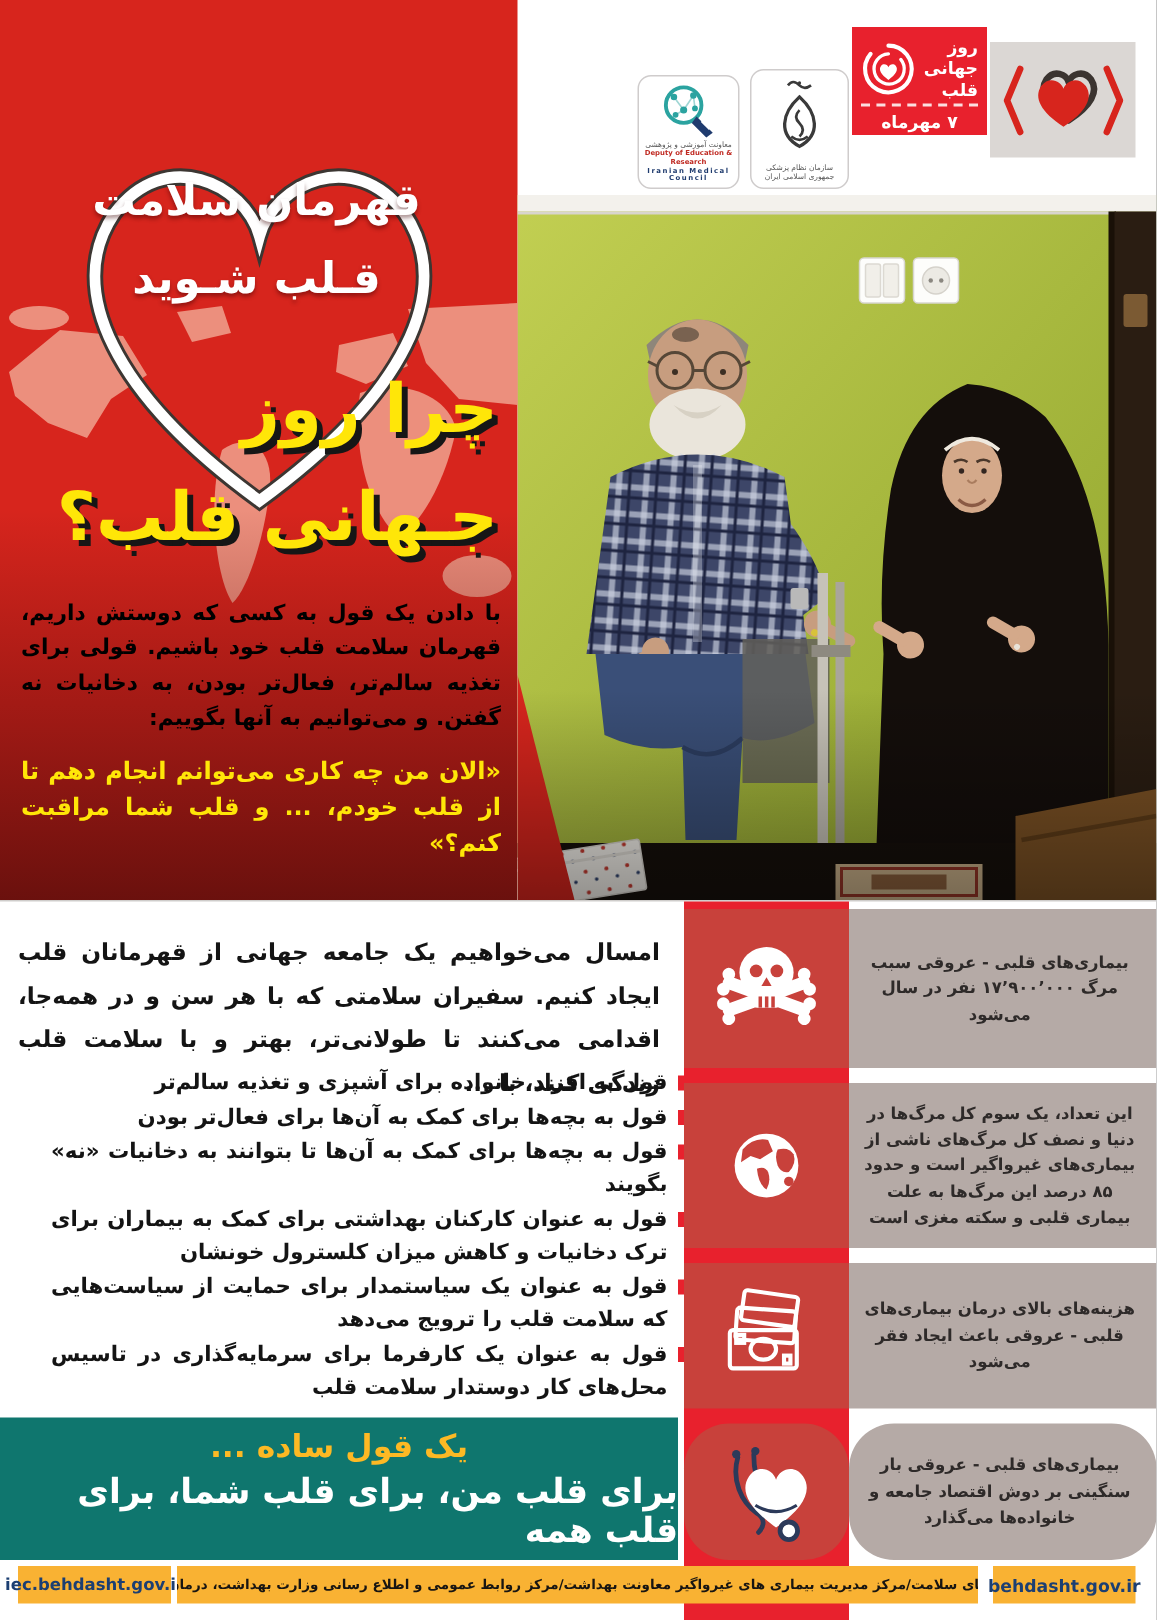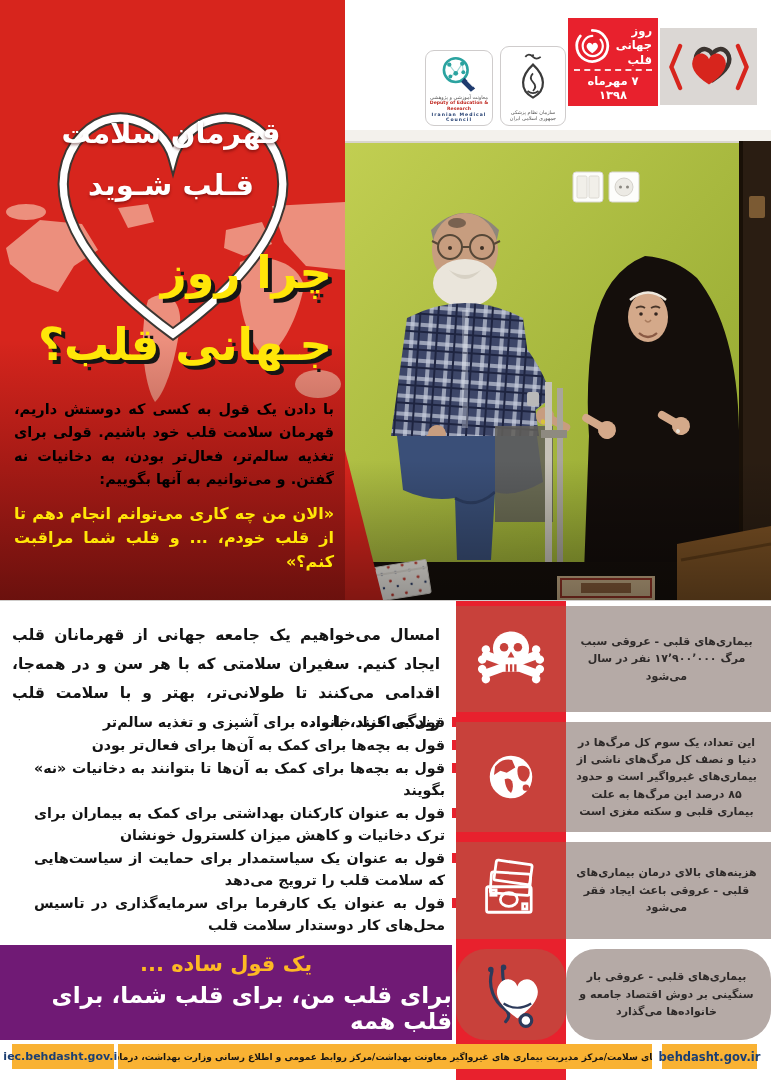--- a/index.html
+++ b/index.html
@@ -26,21 +26,21 @@
     font-weight:700;line-height:1.5;direction:rtl;text-align:justify;text-align-last:right;}
   
   .logo-box{position:absolute;background:#fff;border:1px solid #cfcccc;border-radius:9px;
     display:flex;flex-direction:column;align-items:center;justify-content:flex-start;padding:4px 2px 2px;}
   .logo-research{left:425px;top:50px;width:68px;height:76px;}
   .logo-medcouncil{left:500px;top:46px;width:66px;height:80px;}
   .logo-cap{font-size:5px;line-height:1.25;text-align:center;direction:rtl;color:#167f7c;width:100%;}
   .logo-cap .en1{color:#c02b23;direction:ltr;display:block;font-size:4.6px;font-weight:700;}
   .logo-cap .en2{color:#1f3b6e;direction:ltr;display:block;font-size:4.6px;font-weight:700;letter-spacing:1px;}
   .logo-cap .fa{display:block;color:#555;font-size:5px;}
-  .datebox{position:absolute;left:568px;top:18px;width:90px;height:88px;background:#e8212d;
+  .datebox{position:absolute;left:568px;top:18px;width:90px;height:72px;background:#e8212d;
     color:#fff;display:flex;flex-direction:column;padding:6px 6px 4px;}
   .datebox .row{display:flex;align-items:center;gap:3px;flex:1;}
   .whd-title{font-size:11.5px;font-weight:700;direction:rtl;text-align:right;line-height:1.25;width:42px;}
   .date-sep{border-top:2px dashed rgba(255,255,255,.85);margin:2px 0 3px;}
   .whd-date{font-size:11.5px;font-weight:700;text-align:center;direction:rtl;}
   .heartmark{position:absolute;left:660px;top:28px;width:97px;height:77px;background:#dbd7d4;
     display:flex;align-items:center;justify-content:center;}
   
   .photo{position:absolute;left:345px;top:130px;width:426px;height:470px;}
   
@@ -53,21 +53,21 @@
   .promise .bullet{flex:0 0 10px;width:10px;height:10px;background:#e8212d;margin-top:6px;}
   
   .facts-rail{position:absolute;left:456px;top:0;width:110px;height:480px;background:#e8212d;}
   .fact-tile{position:absolute;left:456px;width:110px;background:#c8413b;display:flex;align-items:center;justify-content:center;}
   .fact-panel{position:absolute;left:566px;width:205px;background:#b5aaa6;display:flex;align-items:center;}
   .fact-text{width:100%;padding:6px 14px 6px 10px;font-size:11px;font-weight:700;color:#2e2a29;
     line-height:1.58;direction:rtl;text-align:center;}
   .f1{top:5px;height:106px;} .f2{top:121px;height:110px;} .f3{top:241px;height:97px;} .f4{top:348px;height:91px;border-radius:30px;}
   .fact-tile svg{width:68px;height:68px;}
   
-  .banner{position:absolute;left:0;top:945px;width:452px;height:95px;background:#701a75;
+  .banner{position:absolute;left:0;top:945px;width:452px;height:95px;background:#0f766e;
     display:flex;flex-direction:column;align-items:center;justify-content:center;gap:6px;}
   .banner .l1{color:#fdb924;font-size:21px;font-weight:700;direction:rtl;}
   .banner .l2{color:#ffffff;font-size:23px;font-weight:700;direction:rtl;margin-left:37px;}
   
   .chip{position:absolute;top:1044px;height:25px;background:#f9b233;display:flex;align-items:center;justify-content:center;}
   .chip-iec{left:12px;width:102px;font-size:11px;font-weight:700;color:#1c3f72;}
   .chip-credits{left:118px;width:534px;font-size:9px;font-weight:700;color:#181512;direction:rtl;white-space:nowrap;overflow:hidden;}
   .chip-behdasht{left:662px;width:95px;font-size:11.5px;font-weight:700;color:#1c3f72;}
 </style>
 </head>

